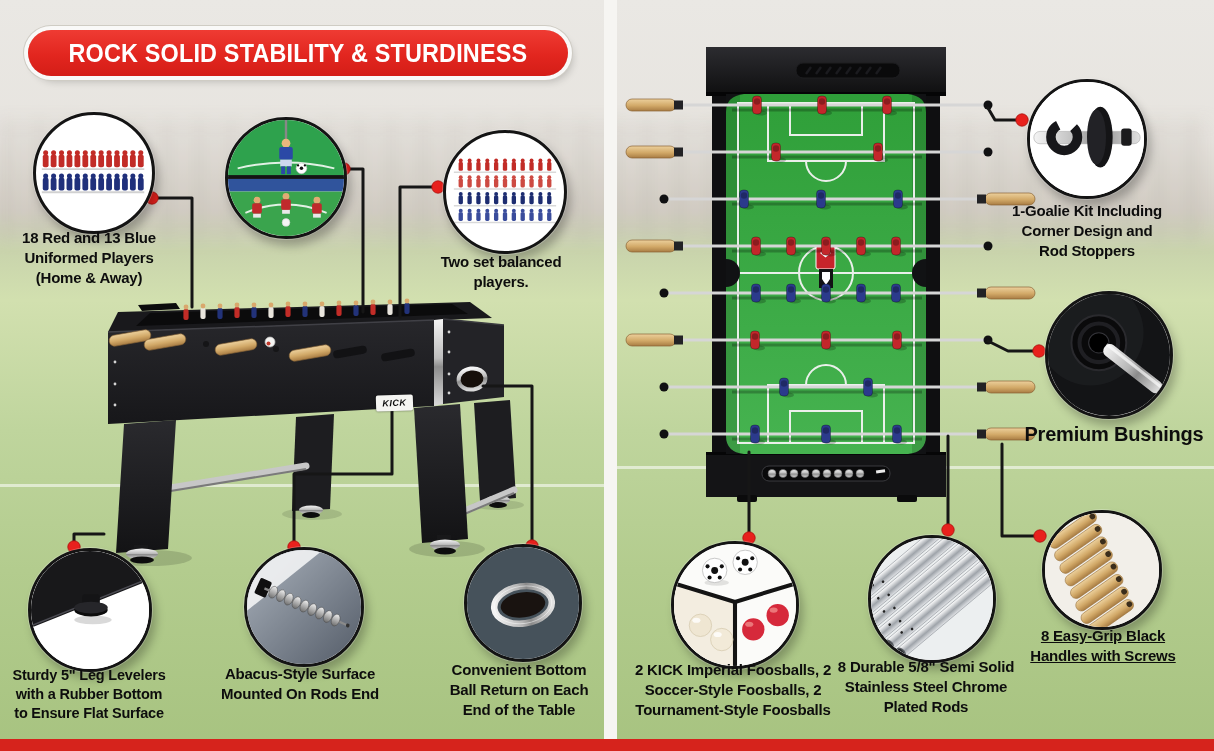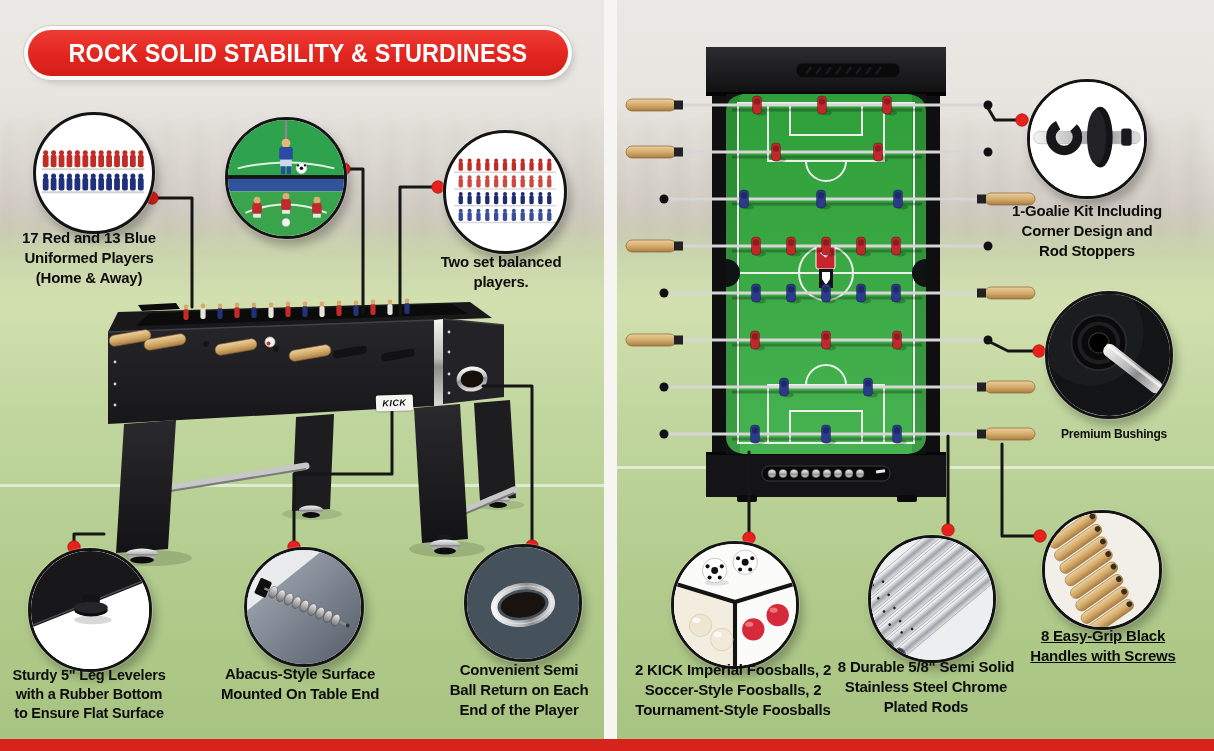--- a/index.html
+++ b/index.html
@@ -30,21 +30,21 @@
   .callout-circle{
     position:absolute;border-radius:50%;border:3px solid #141414;background:#ffffff;overflow:hidden;
     box-shadow:0 0 0 1px rgba(255,255,255,.25),4px 7px 10px rgba(0,0,0,.26);
   }
   .callout-circle svg{display:block;width:100%;height:100%;}
   .caption{
     position:absolute;text-align:center;color:#0d0d0d;font-weight:bold;
     font-size:15px;line-height:20px;letter-spacing:-.2px;
   }
   .caption.small{font-size:14.5px;line-height:19px;}
-  .caption.big{font-size:12px;line-height:21px;}
+  .caption.big{font-size:20px;line-height:21px;}
   .brand-plate{
     position:absolute;left:376px;top:395px;width:37px;height:16px;border-radius:2px;
     background:#f5f5f2;box-shadow:0 0 2px rgba(0,0,0,.6);transform:rotate(-2deg);
     display:flex;align-items:center;justify-content:center;
     font-size:9px;font-weight:bold;font-style:italic;color:#0c0c0c;letter-spacing:.5px;
   }
 </style>
 </head>
 <body>
 
@@ -706,46 +706,46 @@
 
   <div class="banner" style="background: linear-gradient(rgb(239, 59, 51) 0%, rgb(226, 38, 31) 55%, rgb(212, 29, 23) 100%); text-align: right;">
     <span>ROCK SOLID STABILITY &amp; STURDINESS</span>
   </div>
 
   <div class="brand-plate">
     <span>KICK</span>
   </div>
 
   <div class="caption" style="left:4px;top:228px;width:170px;">
-    <div>17 Red and 13 Blue</div>
+    <div>18 Red and 13 Blue</div>
     <div>Uniformed Players</div>
     <div>(Home &amp; Away)</div>
   </div>
 
 
   <div class="caption" style="left:411px;top:252px;width:180px;">
     <div>Two set balanced</div>
     <div>players.</div>
   </div>
 
   <div class="caption small" style="left:3px;top:666px;width:172px;">
     <div>Sturdy 5" Leg Levelers</div>
     <div>with a Rubber Bottom</div>
     <div>to Ensure Flat Surface</div>
   </div>
 
   <div class="caption" style="left:200px;top:664px;width:200px;">
     <div>Abacus-Style Surface</div>
-    <div>Mounted On Table End</div>
+    <div>Mounted On Rods End</div>
   </div>
 
   <div class="caption" style="left:429px;top:660px;width:180px;">
-    <div>Convenient Semi</div>
+    <div>Convenient Bottom</div>
     <div>Ball Return on Each</div>
-    <div>End of the Player</div>
+    <div>End of the Table</div>
   </div>
 
   <div class="caption" style="left:997px;top:201px;width:180px;">
     <div>1-Goalie Kit Including</div>
     <div>Corner Design and</div>
     <div>Rod Stoppers</div>
   </div>
 
   <div class="caption big" style="left:1014px;top:424px;width:200px;">
     <div>Premium Bushings</div>

